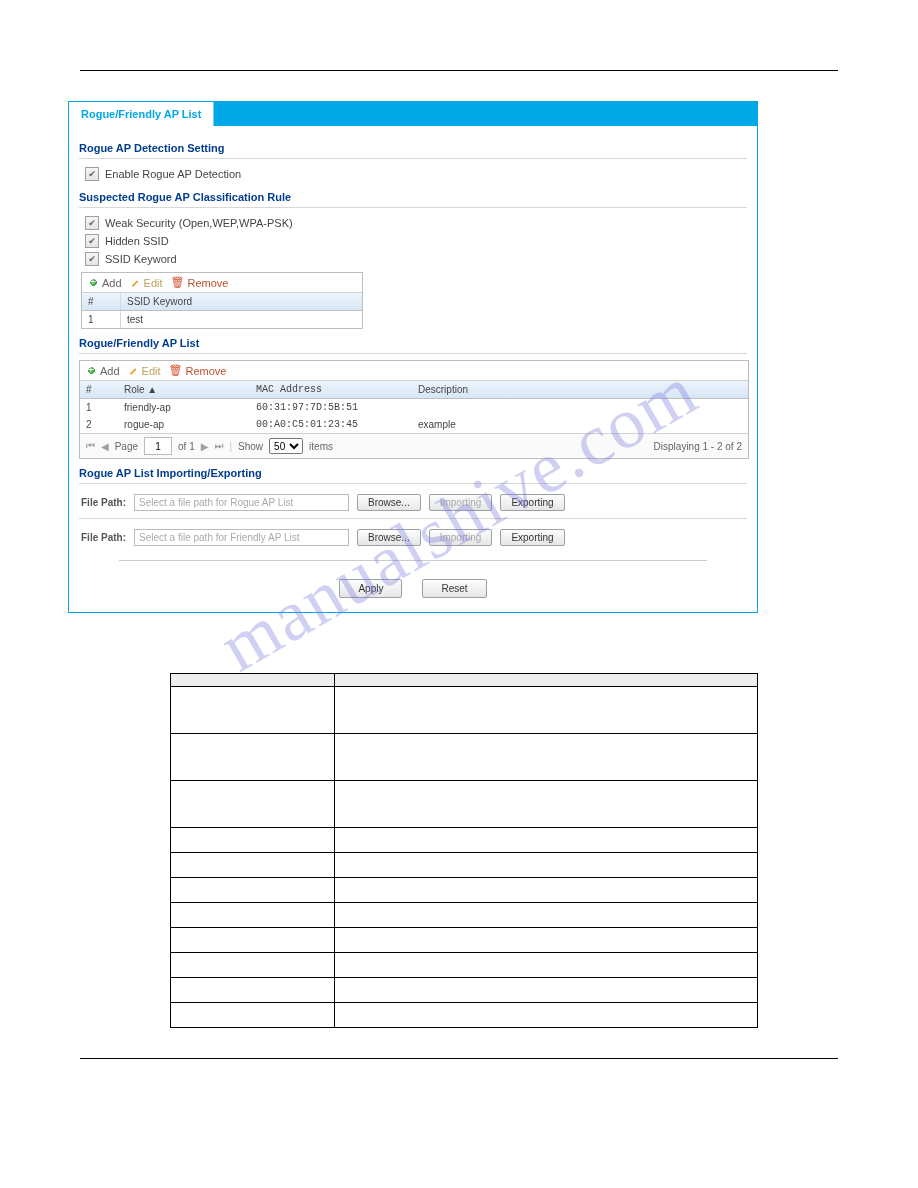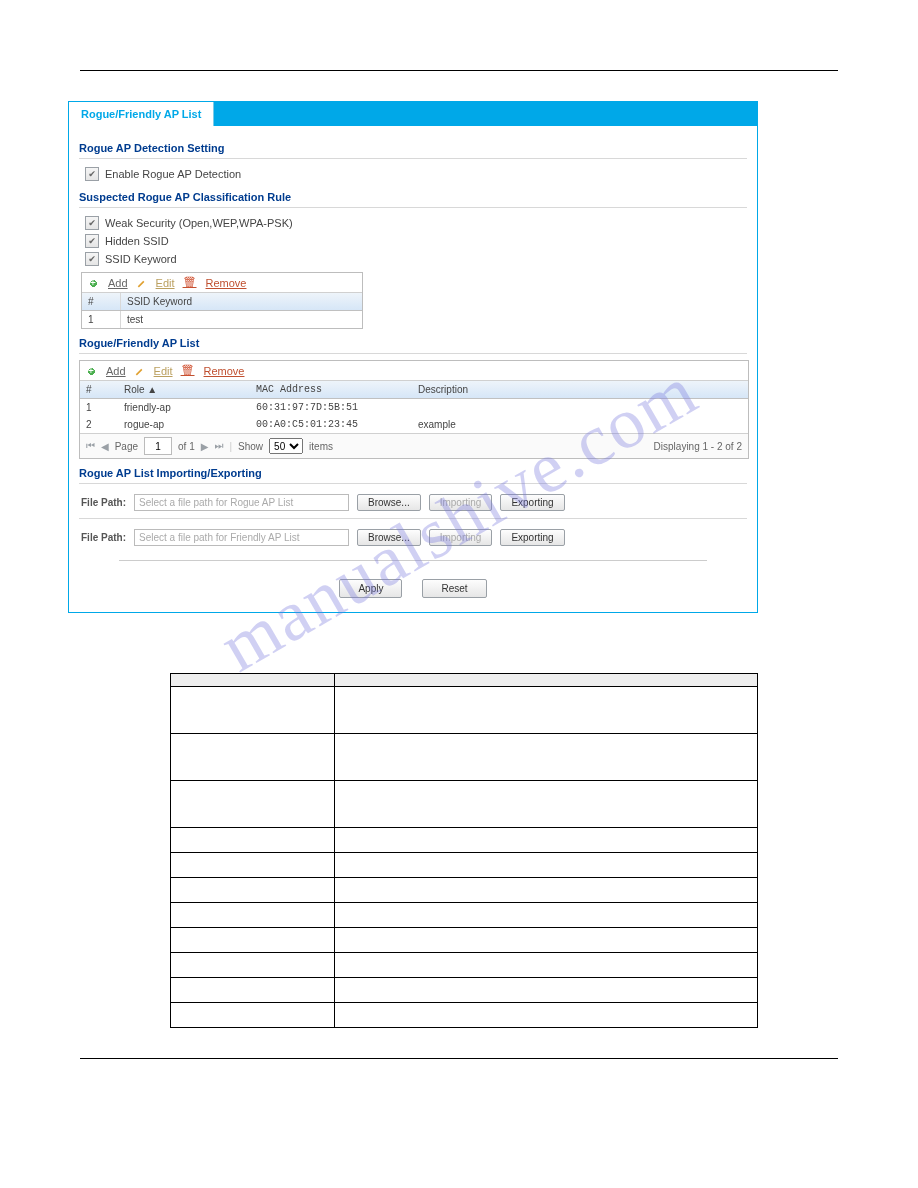--- a/index.html
+++ b/index.html
@@ -68,21 +68,21 @@
   .toolbar {
     background: #fff;
     padding: 3px 6px;
     display: flex;
     gap: 8px;
     font-size: 11px;
     color: #666;
     border-bottom: 1px solid #d0d0d0;
     align-items: center;
   }
-  .toolbar .tbtn { display: flex; align-items: flex-end; gap: 9px; text-decoration: underline; }
+  .toolbar .tbtn { display: flex; align-items: center; gap: 3px; }
   .ic { width: 11px; height: 11px; display: inline-block; }
   .ic-add { background: radial-gradient(circle,#4caf50 45%,transparent 46%); position: relative; }
   .ic-add::before { content:"+"; color:#fff; font-size:10px; position:absolute; left:2px; top:-1px; }
   .ic-edit { background:#e0a030; clip-path: polygon(20% 80%,70% 30%,80% 40%,30% 90%); }
   .ic-rem { color:#d05030; font-size:11px; }
   .thead {
     display: flex;
     background: linear-gradient(#eef4fa,#d6e6f7);
     font-size: 10px;
     color: #444;

